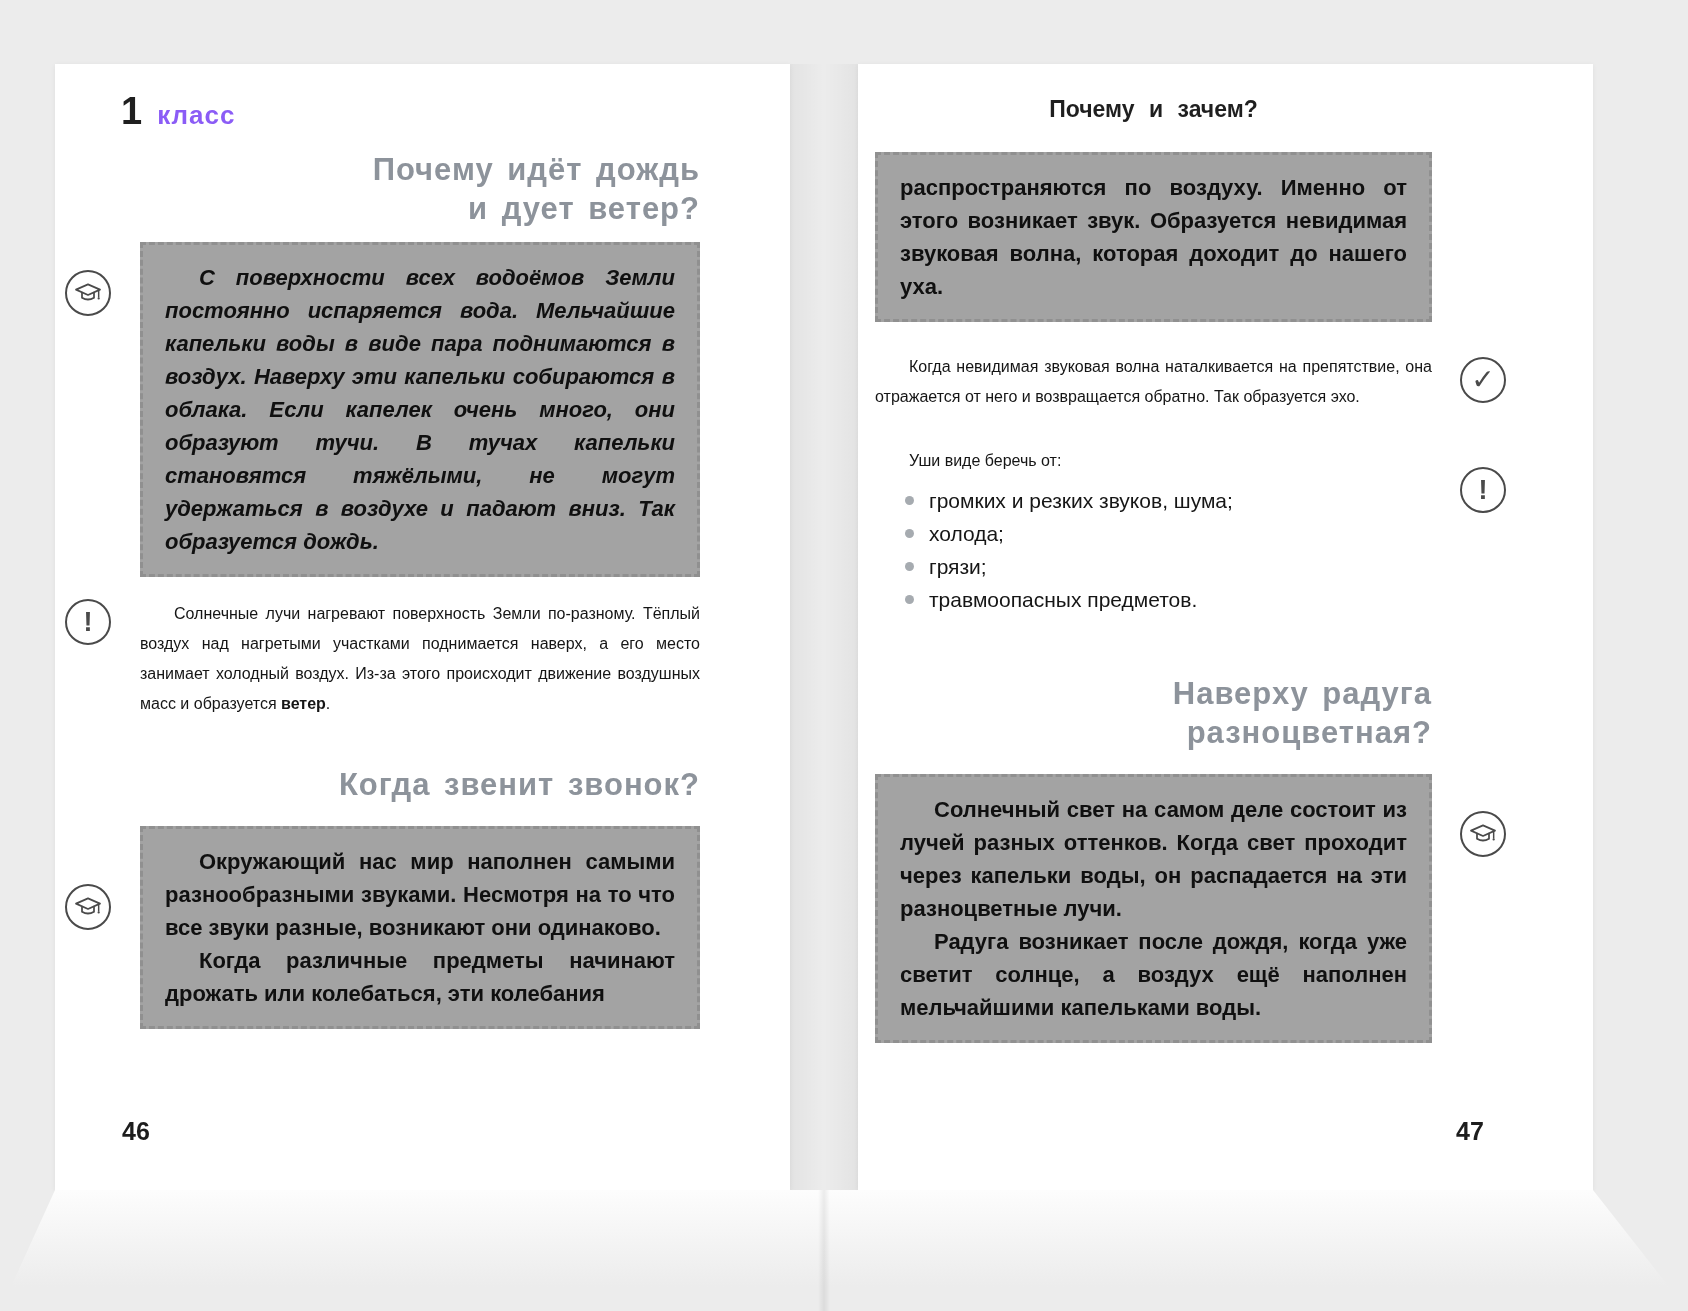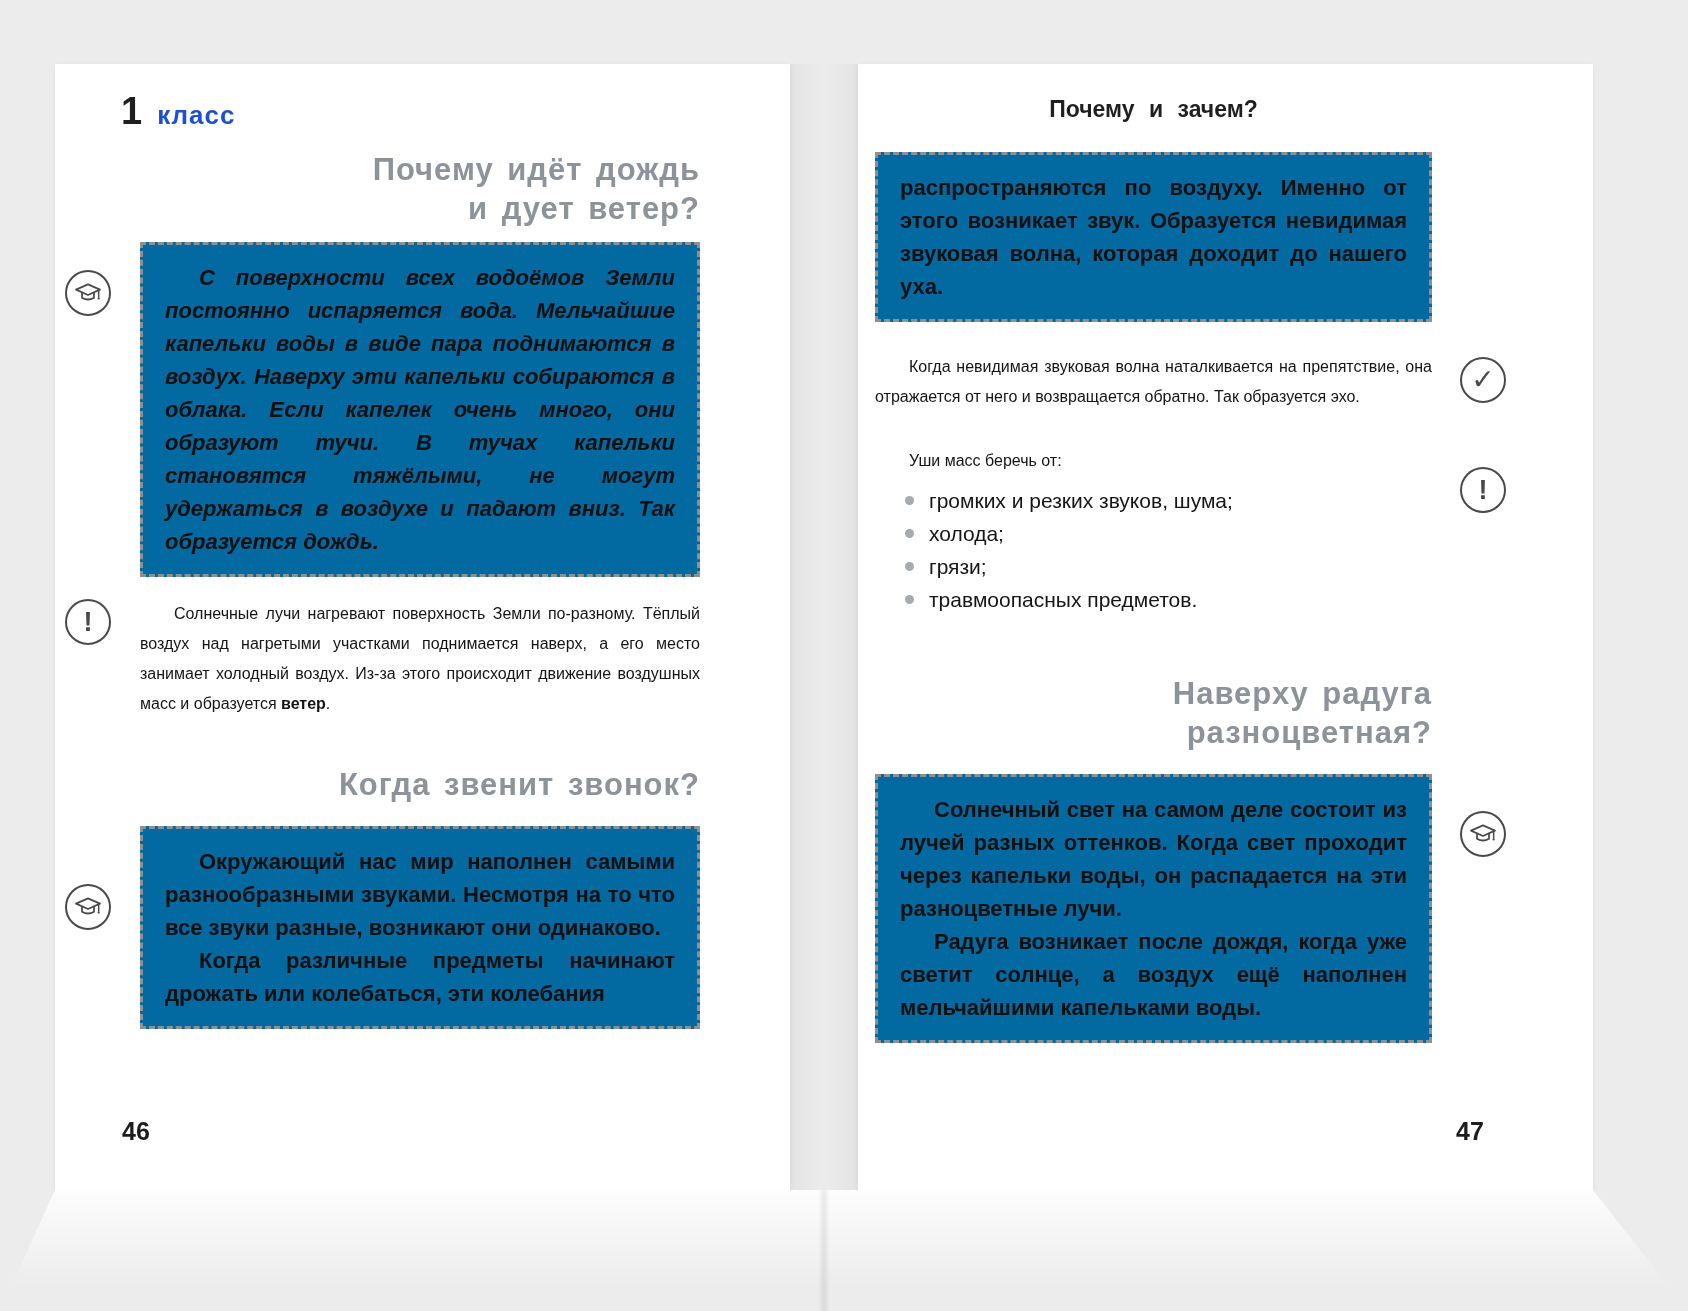--- a/index.html
+++ b/index.html
@@ -20,21 +20,21 @@
   }
   .left-page  { left:55px; }
   .right-page { left:858px; }
 
   
   .lp-header {
     position:absolute; top:26px; left:66px;
     display:flex; align-items:baseline; gap:15px;
   }
   .grade-number { font-size:38px; font-weight:bold; color:#1f1f1f; }
-  .grade-label  { font-size:26px; font-weight:bold; color:#1d4ed8; letter-spacing:1px; }
+  .grade-label  { font-size:26px; font-weight:bold; color:#8b5cf6; letter-spacing:1px; }
   .rp-header {
     position:absolute; top:32px; left:17px; width:557px;
     text-align:center; font-size:23px; font-weight:bold;
     word-spacing:8px; color:#1f1f1f;
   }
 
   
   .lp-content { position:absolute; left:85px; top:74px; width:560px; }
   .rp-content { position:absolute; left:17px; top:74px; width:557px; }
 
@@ -44,21 +44,21 @@
     text-align:right; white-space:pre-line; letter-spacing:1px;
     word-spacing:4px;
   }
   .title-rain { margin-top:12px; }
   .title-bell { margin-top:46px; }
   .title-rainbow { margin-top:58px; }
 
   .box {
     border:3px dashed var(--color-dashed-border, #909090);
     padding:16px 22px;
-    background:#0369a1;
+    background:#a3a3a3;
   }
   .box p {
     margin:0; font-weight:bold;
     font-size:22px; line-height:33px;
     text-align:justify; text-indent:34px;
     color:#101010;
   }
   .box p.no-indent { text-indent:0; }
   .box-rain { margin-top:14px;font-style:italic; }
   .box-bell { margin-top:22px; }
@@ -209,21 +209,21 @@
     </div>
 
     <div class="rp-content">
 
       <div class="box box-sound">
         <p class="no-indent">распространяются по воздуху. Именно от этого возникает звук. Образуется невидимая звуковая волна, которая доходит до нашего уха.</p>
       </div>
 
       <p class="body-text para echo-para">Когда невидимая звуковая волна наталкивается на препятствие, она отражается от него и возвращается обратно. Так образуется эхо.</p>
 
-      <p class="body-text para list-intro">Уши масс беречь от:</p>
+      <p class="body-text para list-intro">Уши виде беречь от:</p>
 
       <ul class="bullet-list">
         <li>громких и резких звуков, шума;</li>
         <li>холода;</li>
         <li>грязи;</li>
         <li>травмоопасных предметов.</li>
       </ul>
 
       <h2 class="playful-title title-rainbow">Наверху радуга
 разноцветная?</h2>

